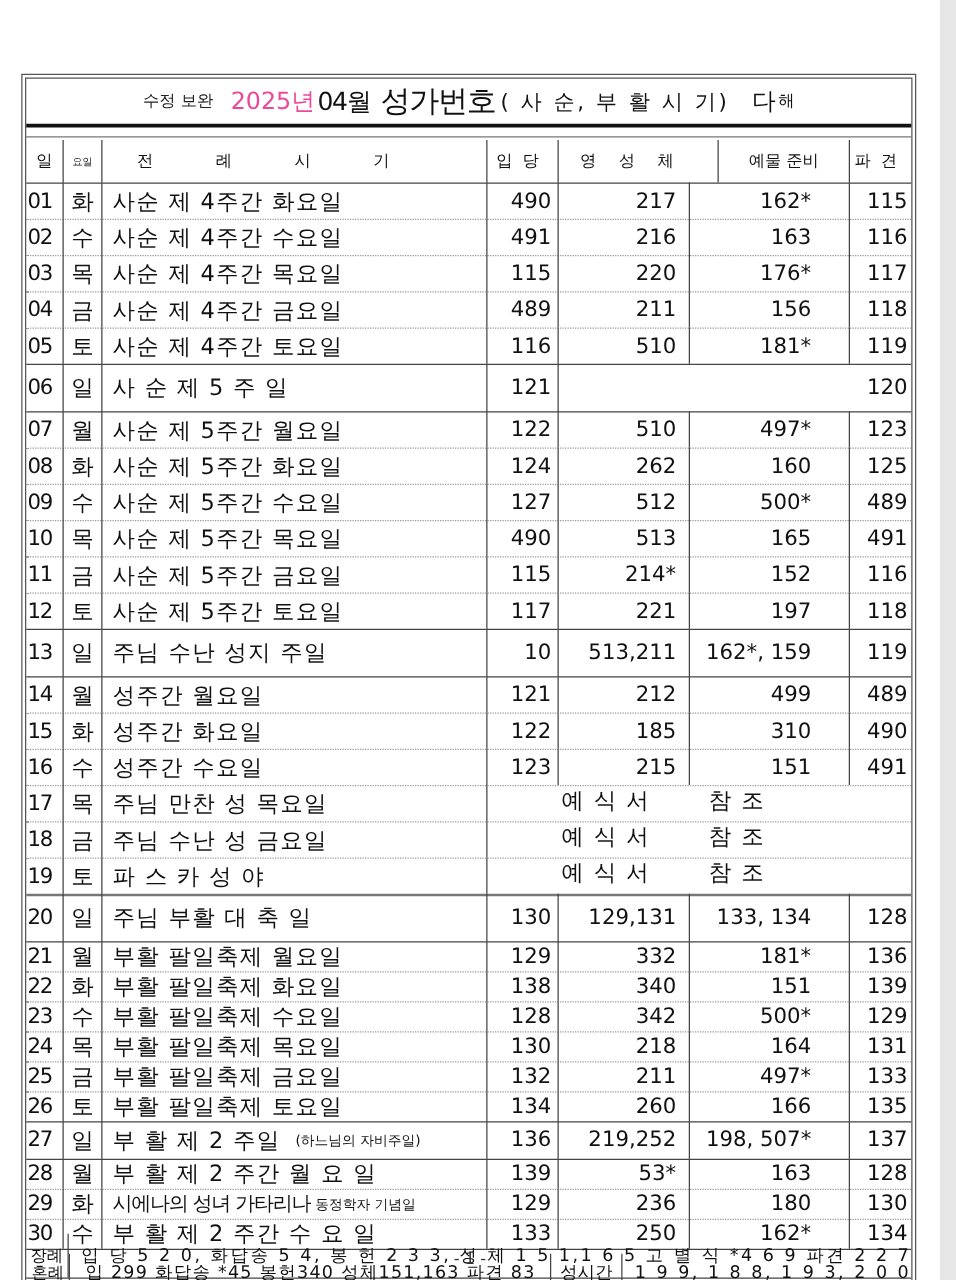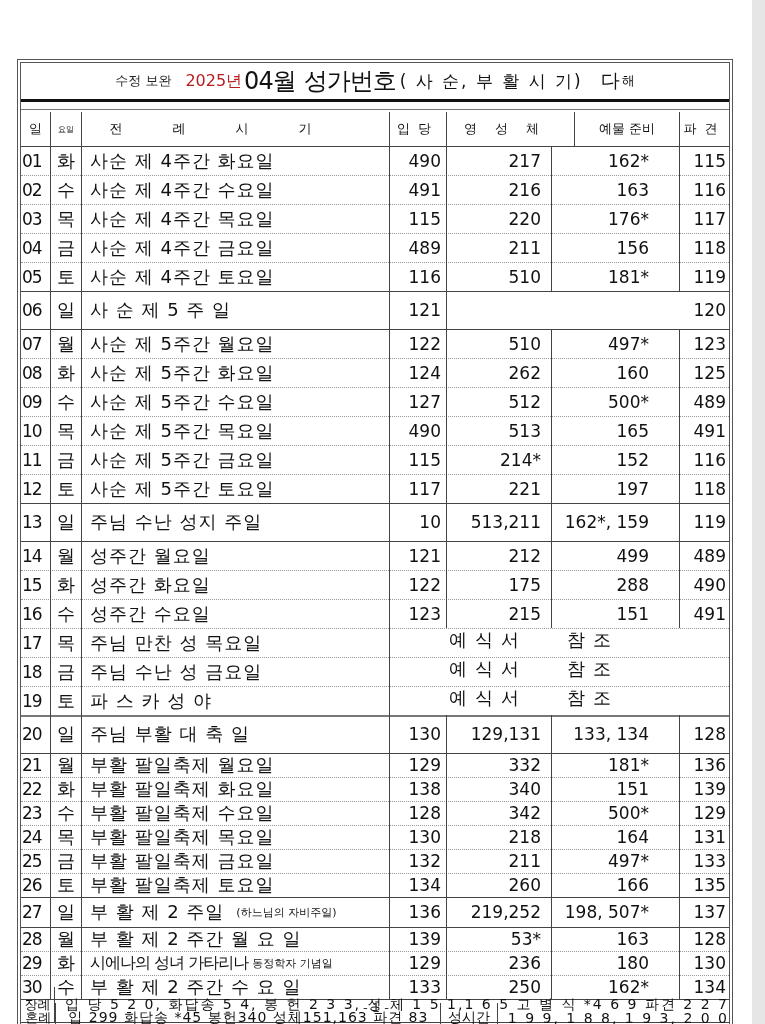--- a/index.html
+++ b/index.html
@@ -14,22 +14,22 @@
   }
   .sheet-inner {
     position:absolute; left:2px; top:2px; right:2px; bottom:2px; border:1px solid #555;
   }
   
   .title-box {
     position:absolute; left:0; top:0; right:0; height:36px;
     display:flex; align-items:center; justify-content:center; white-space:nowrap;
   }
   .title-box .small { font-size:13px; color:#222; margin-right:14px; }
-  .title-box .year { font-size:16px; color:#b91c1c; }
-  .title-box .month { font-size:24px; font-weight:normal; letter-spacing:-1px; margin-left:2px; }
+  .title-box .year { font-size:19px; color:#ec4899; }
+  .title-box .month { font-size:20px; font-weight:normal; letter-spacing:-1px; margin-left:2px; }
   .title-box .big { font-size:24px; margin-left:8px; letter-spacing:-1px; }
   .title-box .paren { font-size:17px; margin-left:4px; letter-spacing:2px; }
   .title-box .cycle { font-size:19px; margin-left:18px; }
   .title-box .cyclesub { font-size:13px; margin-left:2px; }
   .thick-rule { position:absolute; left:0; right:0; top:36px; height:3px; background:#111; }
   .thin-gap { position:absolute; left:0; right:0; top:39px; height:7px; border-bottom:1px solid #777; }
 
   
   .grid { position:absolute; left:0; right:0; top:49px; }
   .row { position:absolute; left:0; right:0; display:flex; }
@@ -269,22 +269,22 @@
           <div class="cell c-comm">499</div>
           <div class="cell c-out">489</div>
         </div>
         <div class="row b-dot" style="top: 458px; height: 29px;">
           <div class="cell c-day">15</div>
           <div class="cell c-dow">화</div>
           <div class="cell c-name">
             <span>성주간 화요일</span>
           </div>
           <div class="cell c-in">122</div>
-          <div class="cell c-offer">175</div>
-          <div class="cell c-comm">288</div>
+          <div class="cell c-offer">185</div>
+          <div class="cell c-comm">310</div>
           <div class="cell c-out">490</div>
         </div>
         <div class="row b-dot" style="top: 487px; height: 29px;">
           <div class="cell c-day">16</div>
           <div class="cell c-dow">수</div>
           <div class="cell c-name">
             <span>성주간 수요일</span>
           </div>
           <div class="cell c-in">123</div>
           <div class="cell c-offer">215</div>

